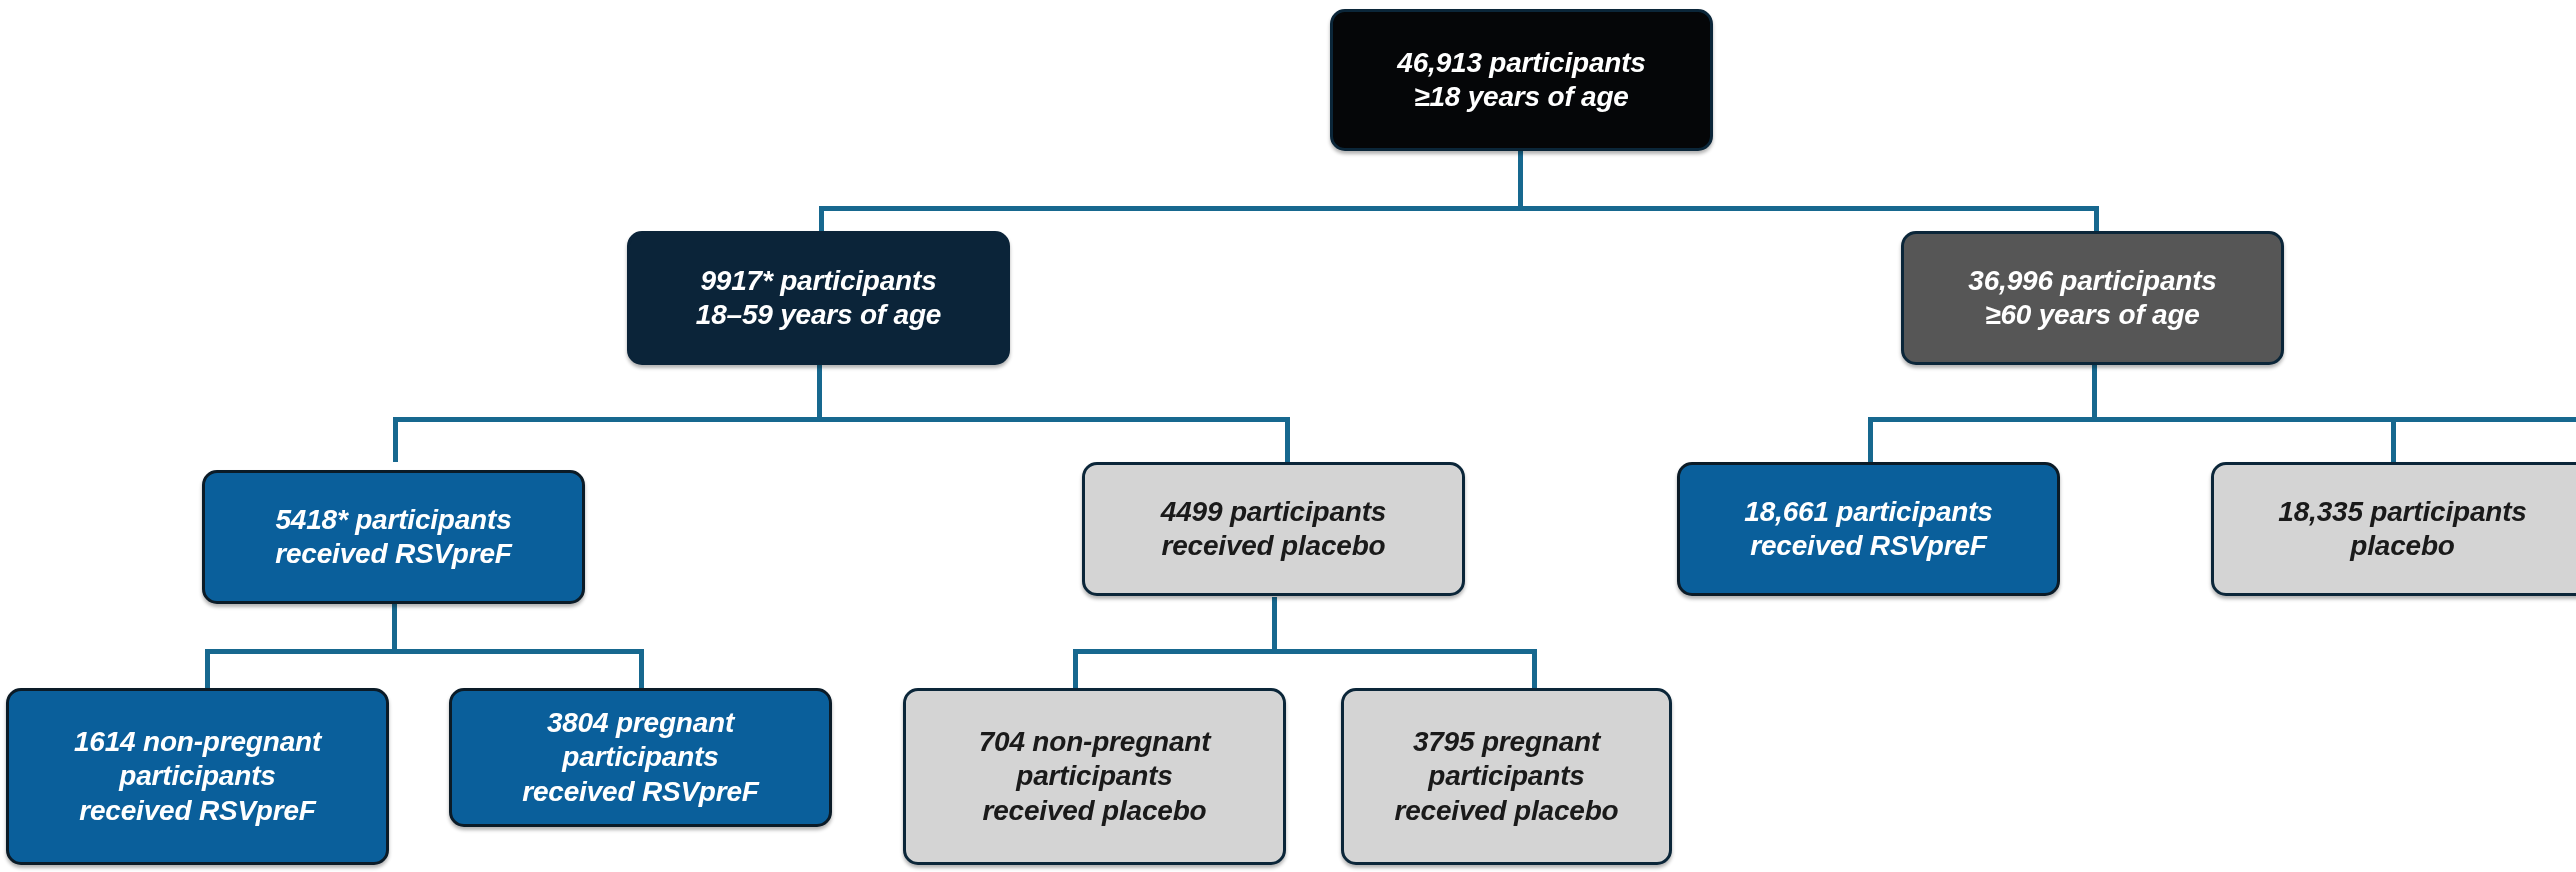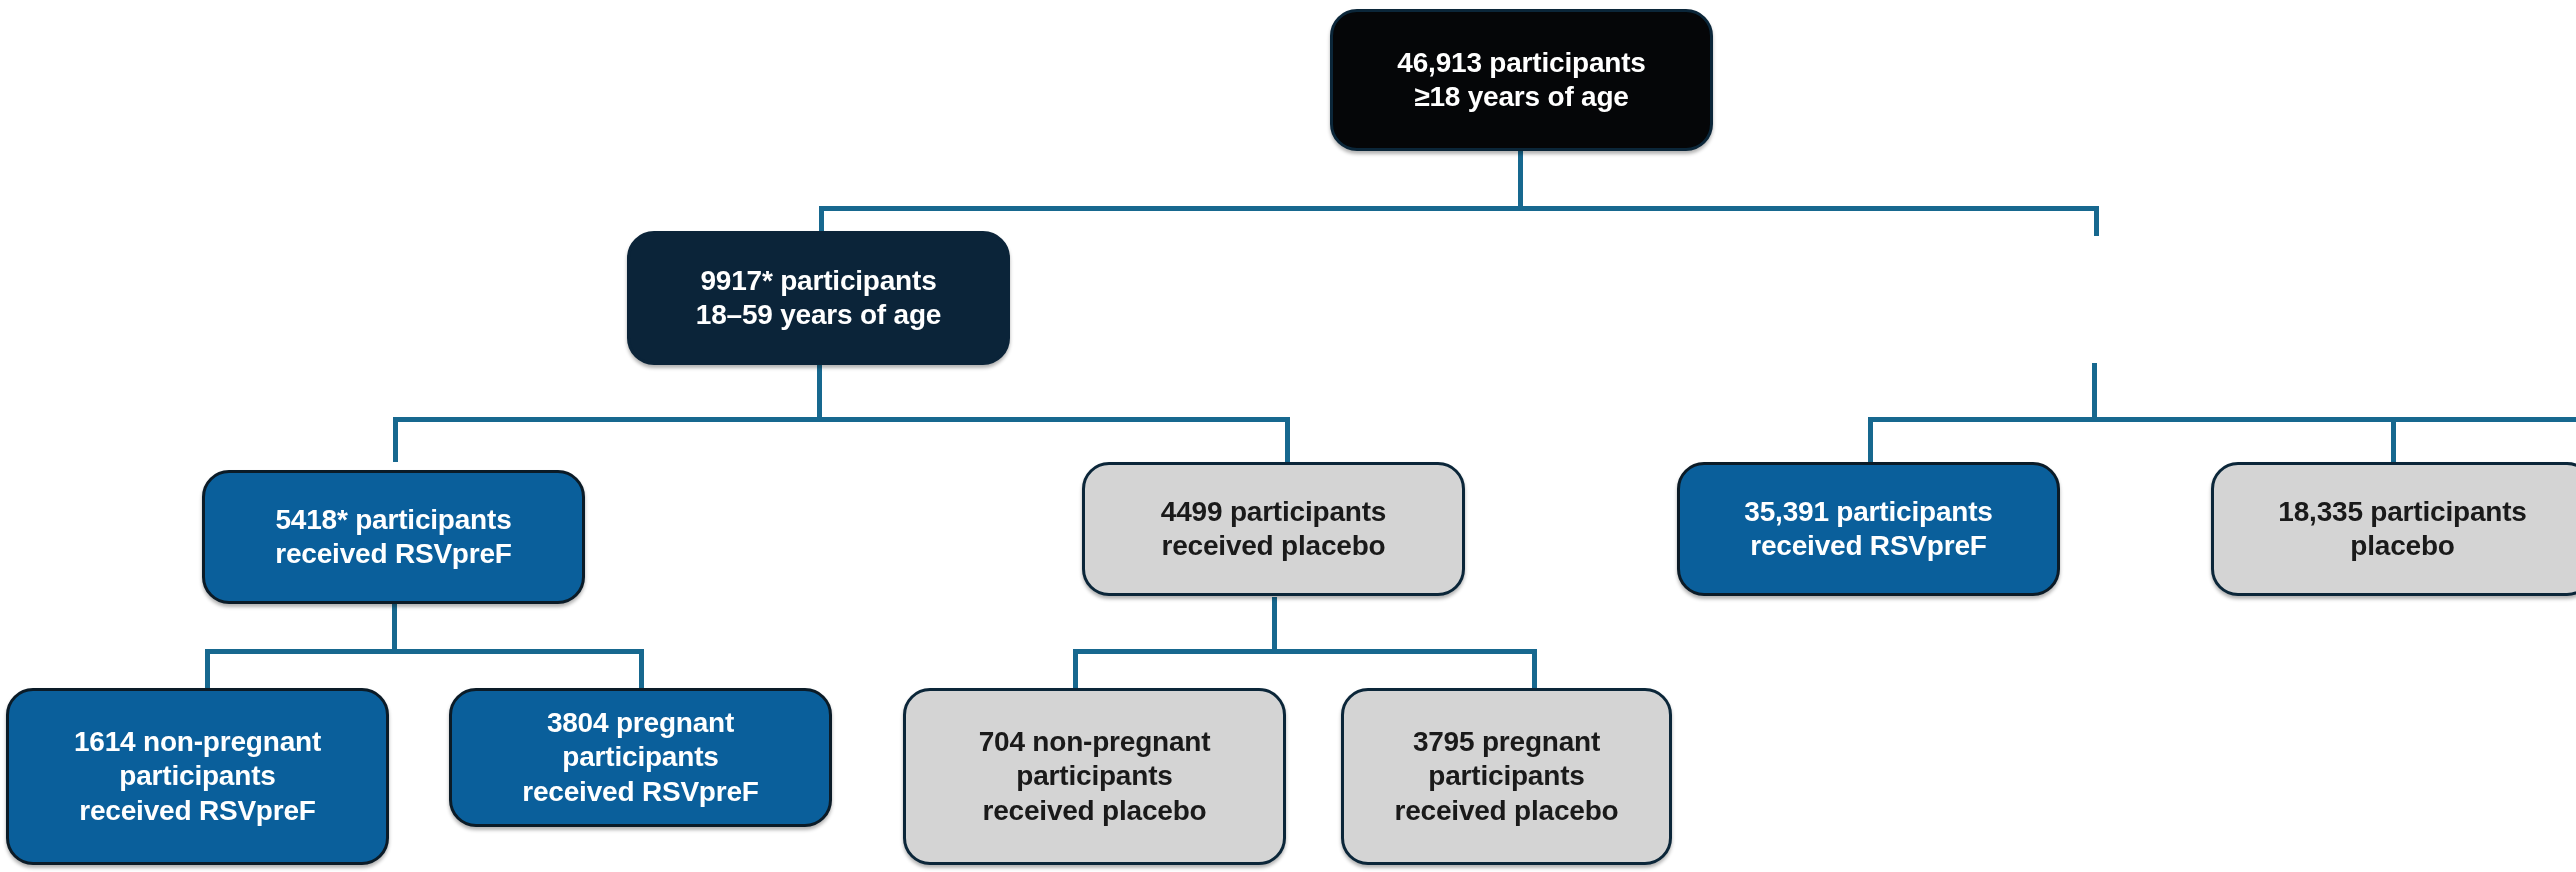--- a/index.html
+++ b/index.html
@@ -17,28 +17,29 @@
     background: #ffffff;
     overflow: hidden;
   }
   .node {
     position: absolute;
     box-sizing: border-box;
     display: flex;
     align-items: center;
     justify-content: center;
     text-align: center;
-    border-radius: 27px;
+    border-radius: 15px;
     font-weight: bold;
     font-size: 28px;
     line-height: 1.22;
     letter-spacing: -0.2px;
     padding: 4.5px 10.5px;
     white-space: pre-line;
     box-shadow: 0 3px 3.8px rgba(0,0,0,0.30);
+    font-style: italic;
   }
   
   .v-black {
     background: #050608;
     color: #ffffff;
     border: 3.8px solid #0b2639;
   }
   .v-navy {
     background: #0b2439;
     color: #ffffff;
@@ -96,28 +97,30 @@
   <div class="conn conn-h" style="left:1073px; top:649px; width:464px;"></div>
   <div class="conn conn-v" style="left:1073px; top:649px; height:39px;"></div>
   <div class="conn conn-v" style="left:1532px; top:649px; height:39px;"></div>
 
   <div class="node v-black" style="left:1330px; top:9px; width:383px; height:142px;">46,913 participants
 ≥18 years of age</div>
 
   <div class="node v-navy" style="left:627px; top:231px; width:383px; height:134px;">9917* participants
 18–59 years of age</div>
 
+  <div class="node v-gray-dark" style="left:1901px; top:231px; width:383px; height:134px;">36,996 participants
+≥60 years of age</div>
 
   <div class="node v-blue" style="left:202px; top:462px; width:383px; height:134px;margin-top:8px;">5418* participants
 received RSVpreF</div>
 
   <div class="node v-gray-light" style="left:1082px; top:462px; width:383px; height:134px;">4499 participants
 received placebo</div>
 
-  <div class="node v-blue" style="left:1677px; top:462px; width:383px; height:134px;">35,391 participants
+  <div class="node v-blue" style="left:1677px; top:462px; width:383px; height:134px;">18,661 participants
 received RSVpreF</div>
 
   <div class="node v-gray-light" style="left:2187px; top:462px; width:383px; height:134px;margin-left:24px;">18,335 participants
 placebo</div>
 
   <div class="node v-blue" style="left:6px; top:688px; width:383px; height:177px;">1614 non-pregnant
 participants
 received RSVpreF</div>
 
   <div class="node v-blue" style="left:449px; top:688px; width:383px; height:139px;">3804 pregnant

